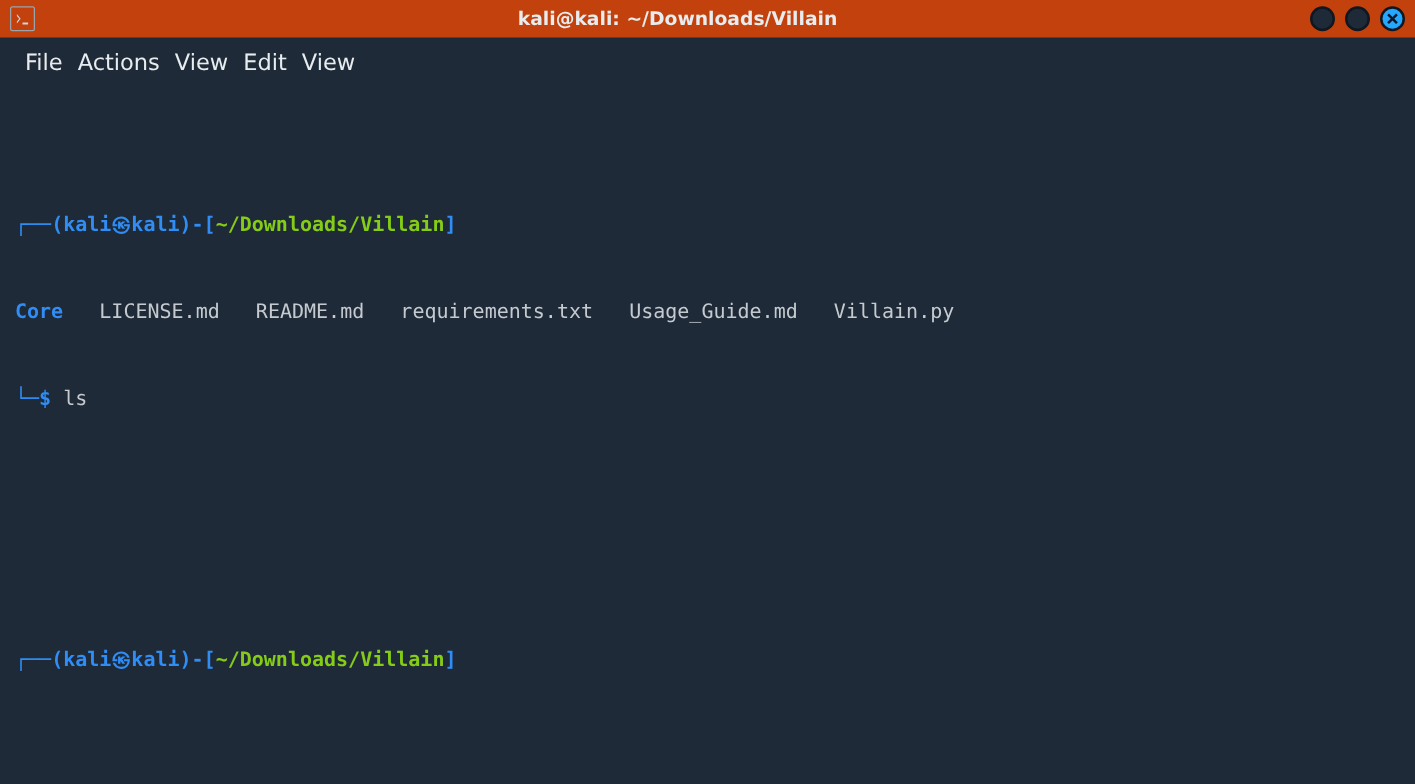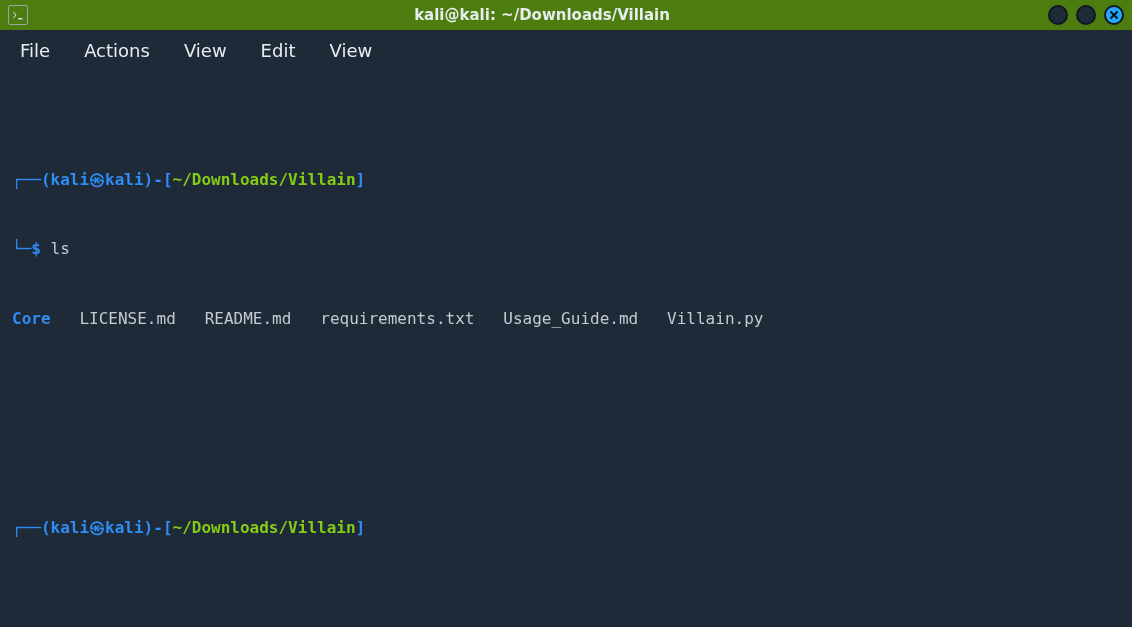--- a/index.html
+++ b/index.html
@@ -10,21 +10,21 @@
     font-family: "DejaVu Sans Mono", "Liberation Mono", monospace;
     font-size: 16px;
     color: #d6dbe0;
     overflow: hidden;
   }
   .titlebar {
     height: 30px;
     display: flex;
     align-items: center;
     padding: 0 8px;
-    background: #4d7c0f;
+    background: #c2410c;
     justify-content: space-between;
   }
   .titlebar-icon {
     width: 20px; height: 20px;
     border: 1px solid #9aa4ad;
     border-radius: 2px;
     display: flex; align-items: center; justify-content: center;
     margin-right: 8px;
   }
   .titlebar-icon svg { width: 12px; height: 12px; fill: #cfd6dc; }
@@ -45,21 +45,21 @@
   .win-close { background: #23a7ff; position: relative; }
   .win-close::before, .win-close::after {
     content: ""; position: absolute; left: 3px; top: 7px;
     width: 10px; height: 2px; background: #0b1624;
   }
   .win-close::before { transform: rotate(45deg); }
   .win-close::after  { transform: rotate(-45deg); }
 
   .menubar {
     display: flex;
-    gap: 34px;
+    gap: 12px;
     padding: 10px 20px 14px 20px;
     font-family: "DejaVu Sans", sans-serif;
     font-size: 18px;
     color: #e7ecef;
   }
   .menubar span { cursor: default; }
 
   .terminal {
     padding: 0 12px 12px 12px;
     line-height: 1.45;
@@ -94,22 +94,22 @@
   <span>Actions</span>
   <span>View</span>
   <span>Edit</span>
   <span>View</span>
 </div>
 
 <div class="terminal">
 
   
   <div class="row"><span class="c-blue">┌──</span><span class="c-blue">(</span><span class="c-blue">kali</span><span class="c-blue">㉿</span><span class="c-blue">kali</span><span class="c-blue">)-</span><span class="c-blue">[</span><span class="c-white">~/Downloads/Villain</span><span class="c-blue">]</span></div>
+  <div class="row"><span class="c-blue">Core</span>   <span class="c-dim">LICENSE.md</span>   <span class="c-dim">README.md</span>   <span class="c-dim">requirements.txt</span>   <span class="c-dim">Usage_Guide.md</span>   <span class="c-dim">Villain.py</span></div>
   <div class="row"><span class="c-blue">└─</span><span class="c-blue">$</span> <span class="c-dim">ls</span></div>
-  <div class="row"><span class="c-blue">Core</span>   <span class="c-dim">LICENSE.md</span>   <span class="c-dim">README.md</span>   <span class="c-dim">requirements.txt</span>   <span class="c-dim">Usage_Guide.md</span>   <span class="c-dim">Villain.py</span></div>
 
   <div class="row">&nbsp;</div>
 
   
   <div class="row"><span class="c-blue">┌──</span><span class="c-blue">(</span><span class="c-blue">kali</span><span class="c-blue">㉿</span><span class="c-blue">kali</span><span class="c-blue">)-</span><span class="c-blue">[</span><span class="c-white">~/Downloads/Villain</span><span class="c-blue">]</span></div>
 
   
   
   
   

